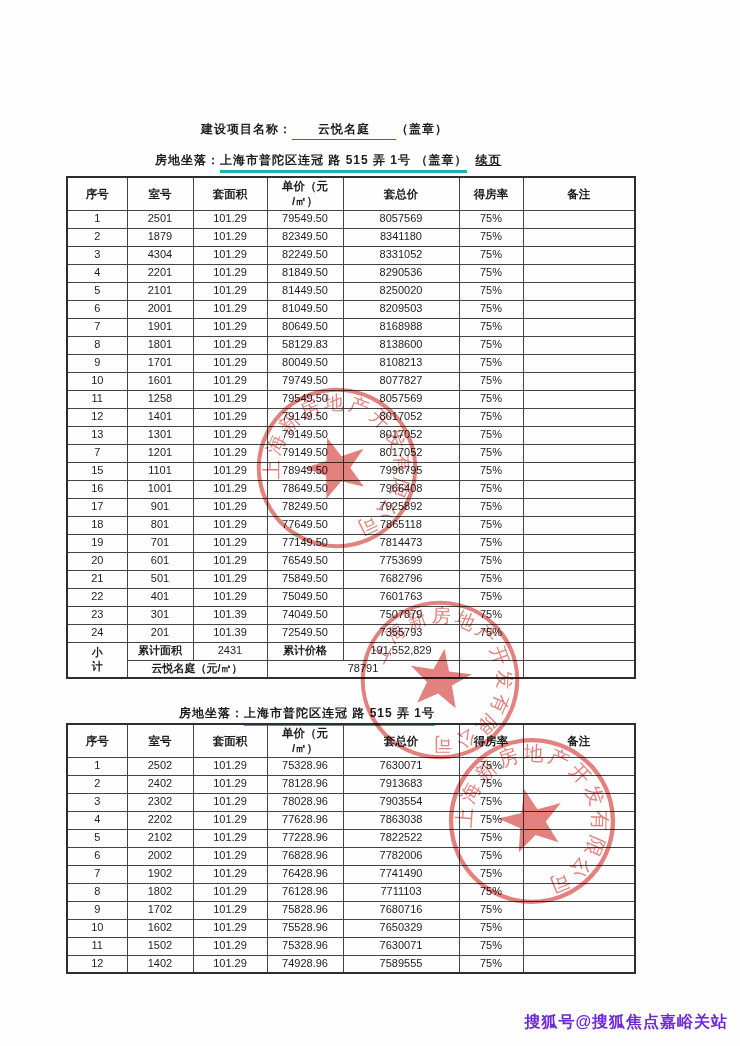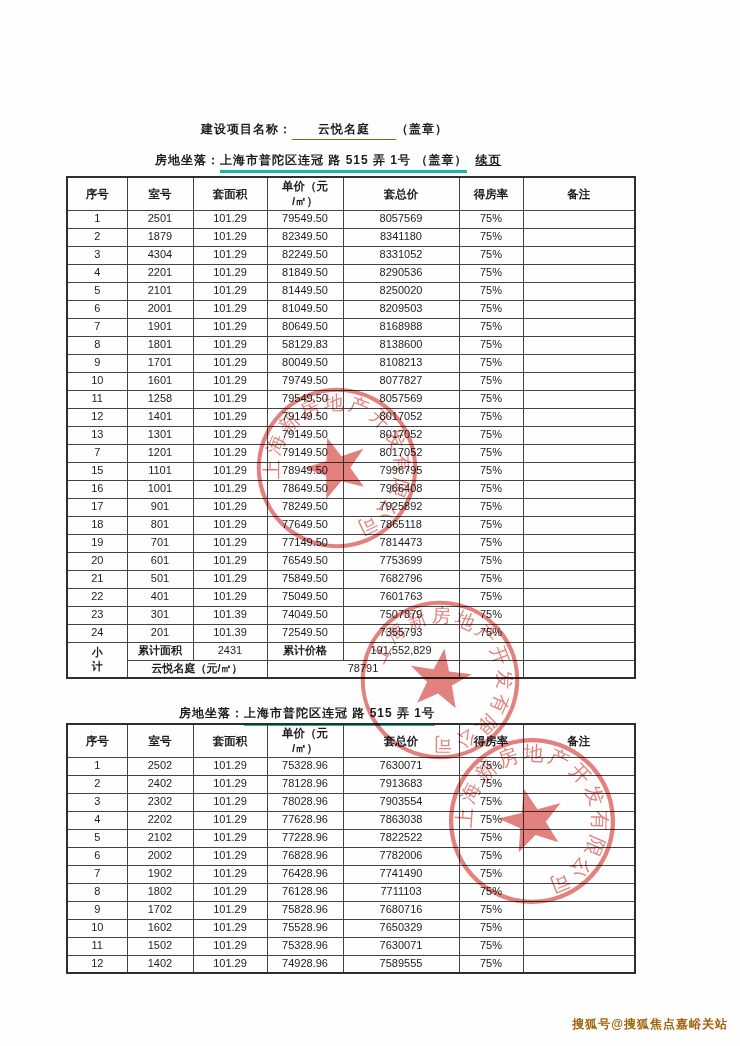--- a/index.html
+++ b/index.html
@@ -46,21 +46,21 @@
   .price-table .lbl { font-weight:bold; }
 
   .stamp {
     position:absolute; color:#d8524b; opacity:0.72;
     mix-blend-mode:multiply; pointer-events:none;
   }
   .stamp svg { display:block; width:100%; height:100%; }
 
   .watermark {
     position:absolute; right:12px; bottom:13px;
-    font-size:12px; font-weight:bold; color:#a16207; letter-spacing:1px;
+    font-size:16px; font-weight:bold; color:#6d28d9; letter-spacing:1px;
   }
 </style>
 </head>
 <body>
 
 <div class="sheet">
 
 
   <div class="project-line">
     <span>建设项目名称：</span><span class="uline">云悦名庭</span><span>（盖章）</span>

